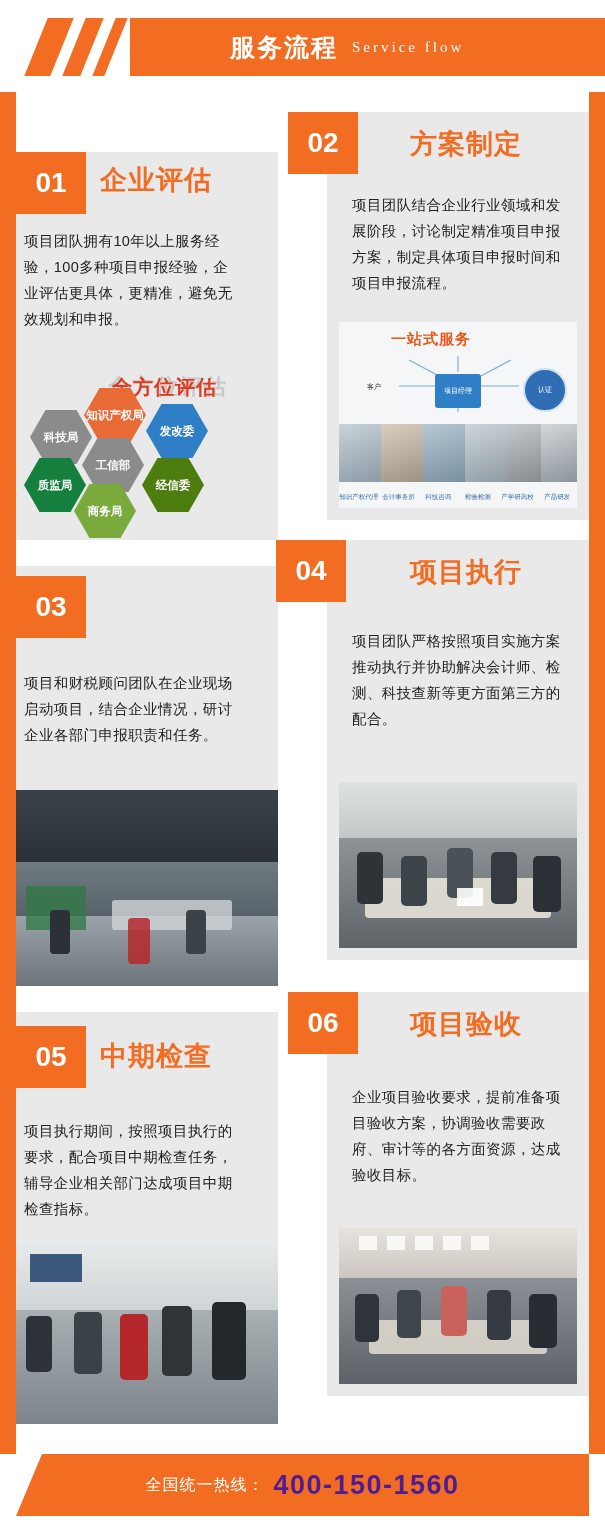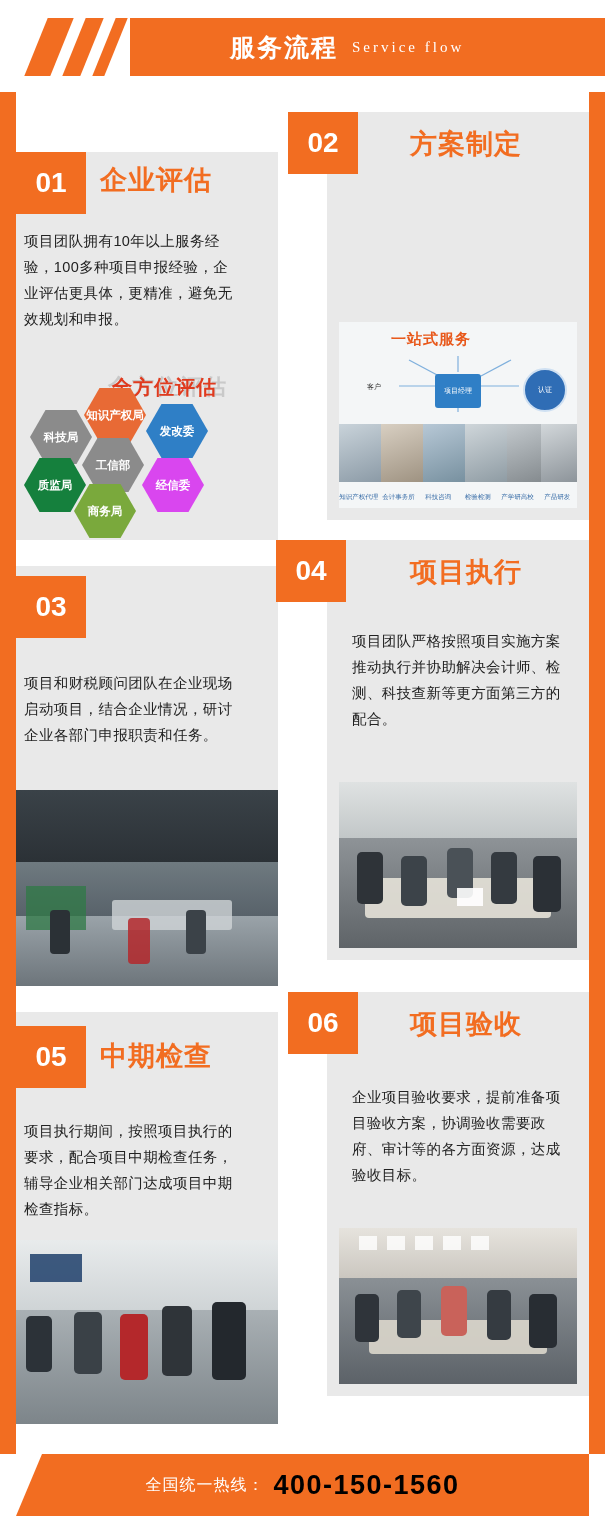--- a/index.html
+++ b/index.html
@@ -141,21 +141,21 @@
     font-size: 11.5px;
     text-align: center;
     line-height: 14px;
     font-weight: bold;
   }
   .hx1 { left: 14px; top: 44px;  background: #8b8b8b; }
   .hx2 { left: 68px; top: 22px;  background: #e86a35; }
   .hx3 { left: 130px; top: 38px; background: #2f7fc6; }
   .hx4 { left: 8px;  top: 92px;  background: #15803d; }
   .hx5 { left: 66px; top: 72px;  background: #8b8b8b; }
-  .hx6 { left: 126px; top: 92px; background: #d946ef; }
+  .hx6 { left: 126px; top: 92px; background: #4d7c0f; }
   .hx7 { left: 58px; top: 118px; background: #7aa93c; }
 
   
   .card02 { left: 327px; top: 112px; width: 262px; height: 408px; }
   .badge02 { left: 288px; top: 112px; }
   .title02 { left: 410px; top: 126px; }
   .body02 { left: 352px; top: 192px; width: 216px; }
 
   .photo {
     position: absolute;
@@ -223,21 +223,21 @@
     display: flex;
     align-items: center;
     justify-content: center;
   }
   .footer-label {
     color: #ffffff;
     font-size: 16px;
     letter-spacing: 1px;
   }
   .footer-phone {
-    color: #000000;
+    color: #4c1d95;
     font-size: 27px;
     font-weight: bold;
     letter-spacing: 1.5px;
     margin-left: 9px;
     font-family: "Liberation Sans", sans-serif;
   }
   .footer-notch {
     position: absolute;
     left: 16px; top: 1454px;
     width: 0; height: 0;
@@ -279,20 +279,21 @@
     <div class="hex hx3">发改委</div>
     <div class="hex hx4">质监局</div>
     <div class="hex hx5">工信部</div>
     <div class="hex hx6">经信委</div>
     <div class="hex hx7">商务局</div>
   </div>
 
   <div class="card card02"></div>
   <div class="badge badge02">02</div>
   <div class="card-title title02">方案制定</div>
+  <div class="card-body body02">项目团队结合企业行业领域和发展阶段，讨论制定精准项目申报方案，制定具体项目申报时间和项目申报流程。</div>
 
   <div class="photo photo02">
     <div class="p02-title">一站式服务</div>
     <svg class="mock" style="left:0;top:28px;width:238px;height:64px" viewBox="0 0 238 64">
       <line x1="60" y1="36" x2="100" y2="36" stroke="#7fb0dd" stroke-width="1.2"></line>
       <line x1="142" y1="36" x2="180" y2="36" stroke="#7fb0dd" stroke-width="1.2"></line>
       <line x1="119" y1="22" x2="119" y2="6" stroke="#7fb0dd" stroke-width="1.2"></line>
       <line x1="119" y1="50" x2="119" y2="62" stroke="#7fb0dd" stroke-width="1.2"></line>
       <line x1="100" y1="26" x2="70" y2="10" stroke="#7fb0dd" stroke-width="1.2"></line>
       <line x1="142" y1="26" x2="172" y2="10" stroke="#7fb0dd" stroke-width="1.2"></line>

